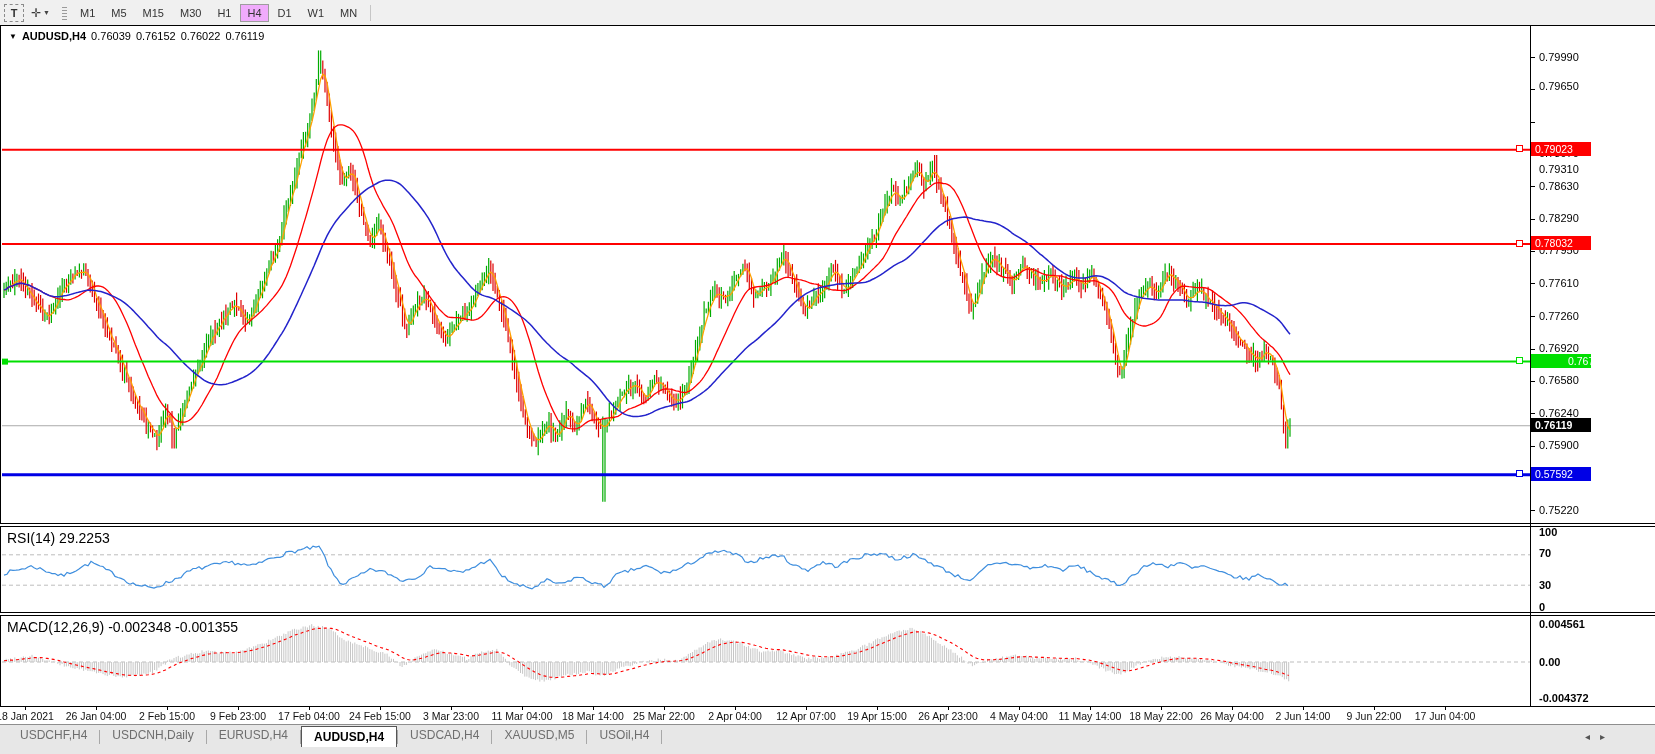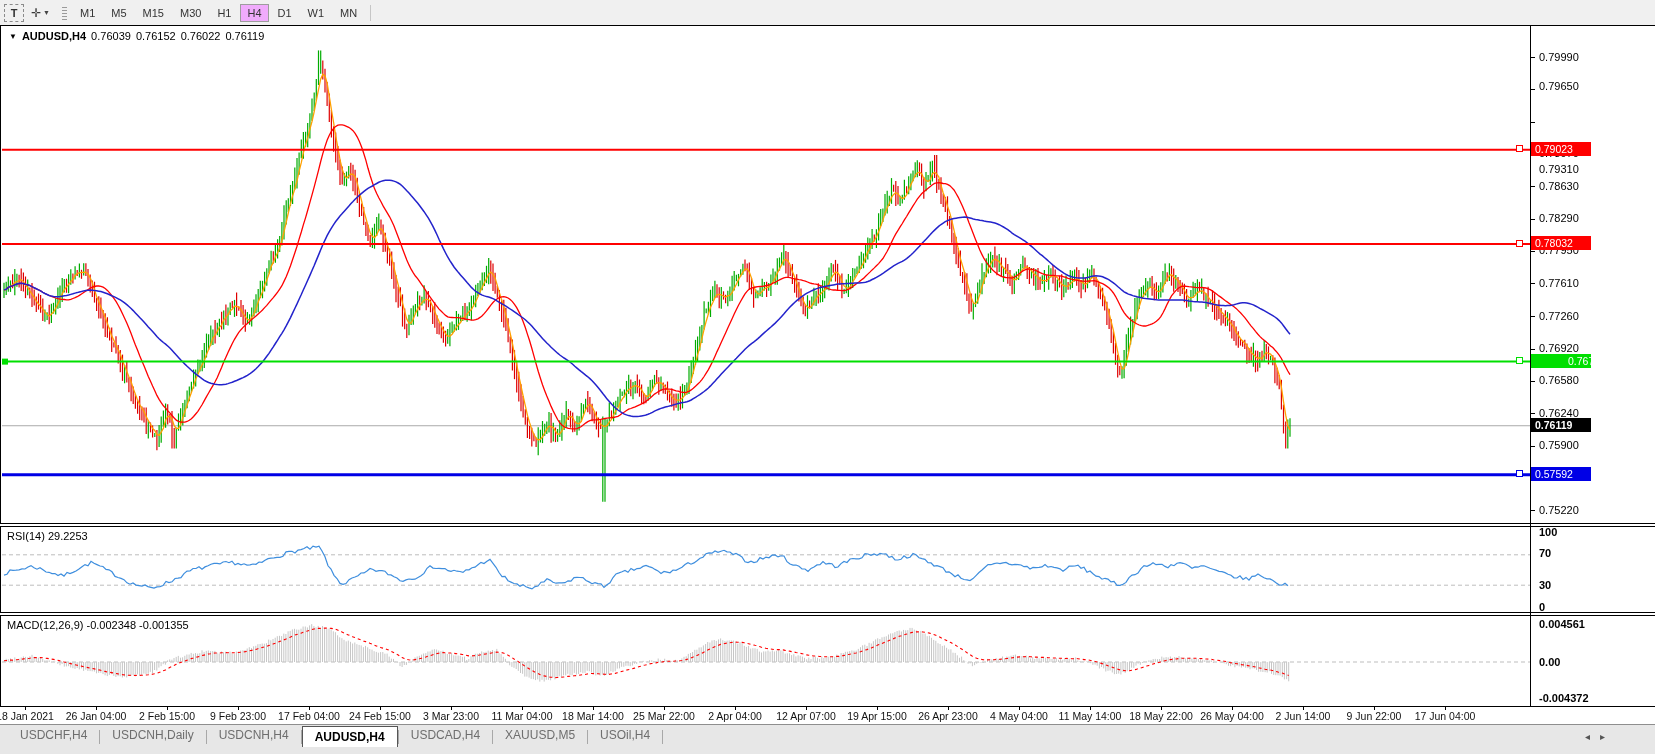--- a/index.html
+++ b/index.html
@@ -29,21 +29,21 @@
   #row-main { top:0; height:499px; }
   #row-rsi  { top:501px; height:87px; }
   #row-macd { top:590px; height:92px; }
   #axis-vline { position:absolute; left:1530px; top:0; width:1px; height:682px; background:#000; }
 
   #main-plot, #rsi-plot, #macd-plot { position:absolute; left:1px; top:0; }
 
   #chart-header { position:absolute; left:8px; top:4px; font-size:11px; color:#000;
                   display:flex; gap:5px; align-items:center; z-index:5; }
   #chart-header .tri { font-size:8px; color:#000; }
-  .ind-label { position:absolute; left:6px; top:3px; font-size:11px; color:#000; z-index:5; }
+  .ind-label { position:absolute; left:6px; top:3px; font-size:14px; color:#000; z-index:5; }
 
   
   .axis-label { position:absolute; left:1539px; font-size:11px; color:#000; height:13px; line-height:13px; }
   .tick-mark  { position:absolute; left:1531px; width:4px; height:1px; background:#000; }
   .price-tag  { position:absolute; left:1531px; width:60px; height:14px; line-height:14px;
                 font-size:10.5px; color:#fff; padding-left:4px; z-index:6; }
   .line-handle { position:absolute; width:7px; height:7px; background:#fff; z-index:6; }
 
   
   #date-axis { position:absolute; left:0; top:682px; width:1655px; height:17px; background:#fff; }
@@ -1417,21 +1417,21 @@
       <div class="date-label" style="left: 1445px;">17 Jun 04:00</div>
     </div>
 
   <div id="tab-bar">
     <div style="width:8px;"></div>
     <div id="tabs-holder" style="display:flex; align-items:flex-start;">
         <div class="tab">USDCHF,H4</div>
         <div class="tab-sep"></div>
         <div class="tab">USDCNH,Daily</div>
         <div class="tab-sep"></div>
-        <div class="tab">USDCNH,H4</div>
+        <div class="tab">EURUSD,H4</div>
         <div class="tab-sep"></div>
         <div class="tab active">AUDUSD,H4</div>
         <div class="tab-sep"></div>
         <div class="tab">USDCAD,H4</div>
         <div class="tab-sep"></div>
         <div class="tab">XAUUSD,M5</div>
         <div class="tab-sep"></div>
         <div class="tab">USOil,H4</div>
         <div class="tab-sep"></div>
       </div>

